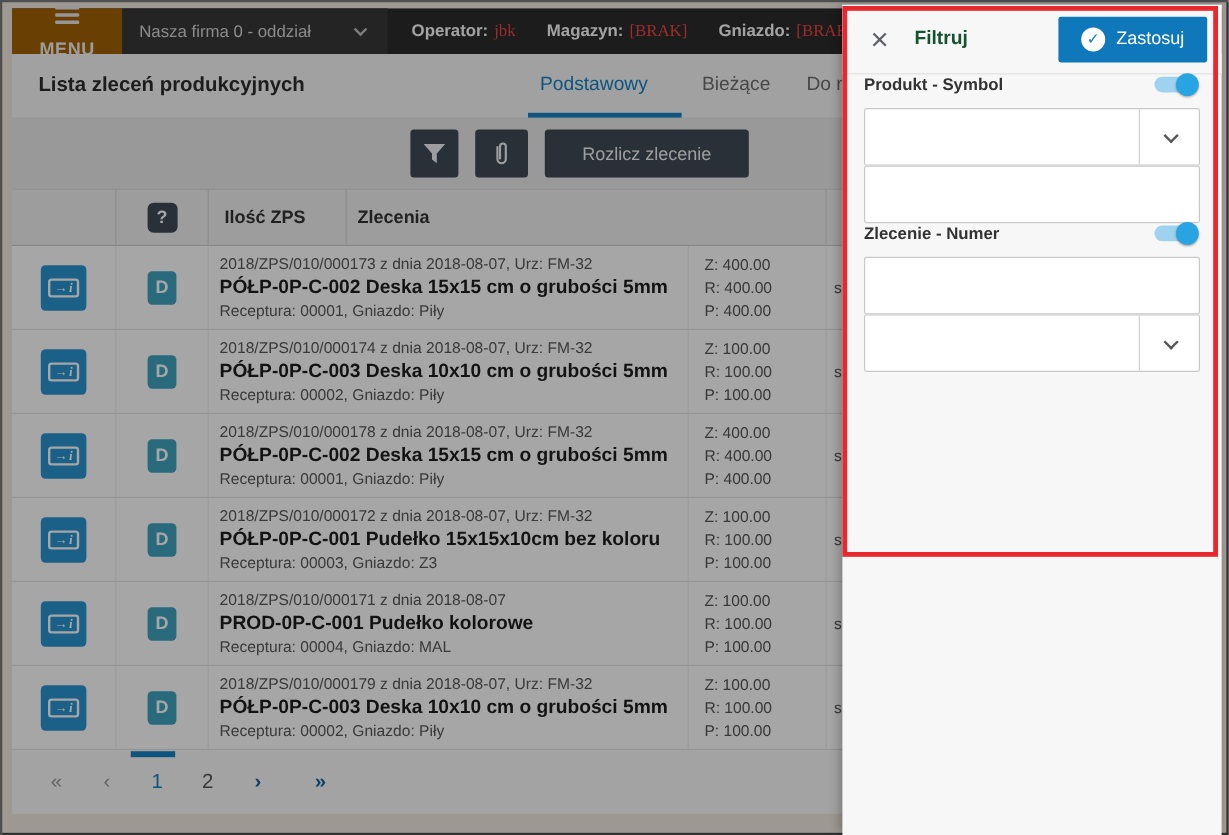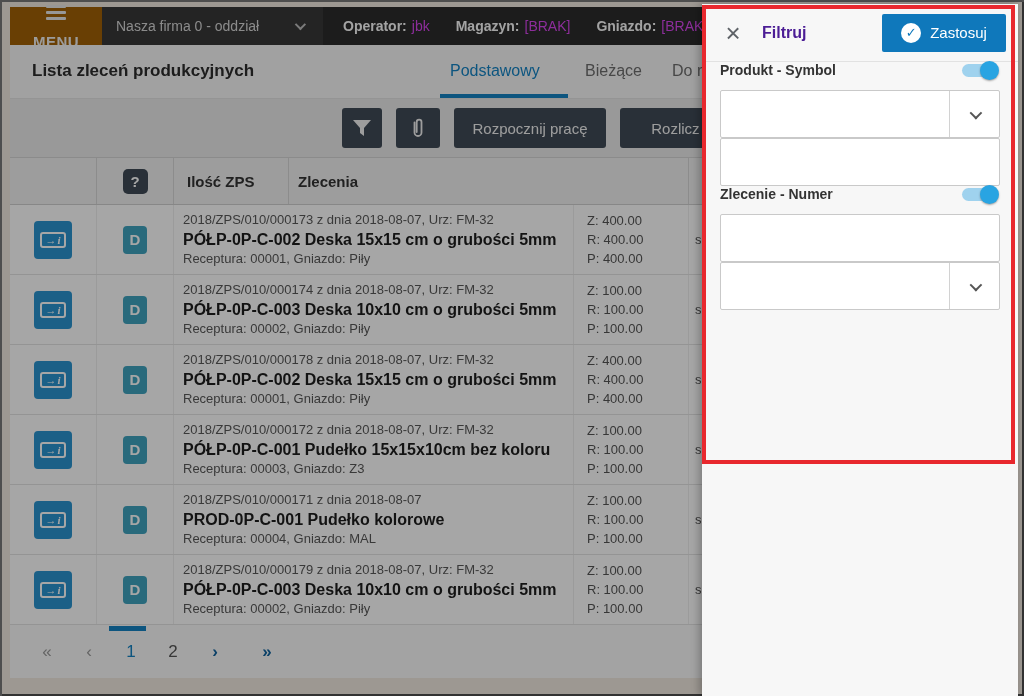--- a/index.html
+++ b/index.html
@@ -14,21 +14,21 @@
   .menu-btn { width:92px; background:#a16207; display:flex; align-items:center; justify-content:center; gap:10px; cursor:pointer;flex-direction:column; }
   .burger { width:20px; }
   .burger i { display:block; height:3px; background:#e8e8e8; margin:3px 0; border-radius:1px; }
   .menu-label { font-weight:bold; font-size:15px; letter-spacing:.5px; color:#f0f0f0; }
   .company-select { width:221px; background:#383838; display:flex; align-items:center; padding:0 14px; color:#d6d6d6; font-size:14px; cursor:pointer; }
   .company-select .txt { flex:1; }
   .chev { display:inline-block; width:8px; height:8px; border-right:2px solid currentColor; border-bottom:2px solid currentColor; transform:rotate(45deg) translateY(-2px); }
   .company-select .chev { color:#bdbdbd; margin-right:6px; }
   .session-info { flex:1; display:flex; align-items:center; gap:26px; padding-left:20px; font-size:14px; }
   .session-info .pair b { color:#fafafa; font-weight:bold; }
-  .session-info .pair span { color:#d946ef; margin-left:5px; }
+  .session-info .pair span { color:#ef4444; margin-left:5px;font-family:Liberation Serif, serif; }
 
   .titlebar { position:relative; height:54px; background:#f8f8f8; border-bottom:1px solid #e4e4e4; }
   .page-title { position:absolute; left:22px; top:16px; font-size:17px; font-weight:bold; color:#2d2d2d; }
   .tab { position:absolute; top:17px; font-size:16px; font-weight:normal; color:#6d6d6d; cursor:pointer; }
   .tab.active { color:#1483c4; }
   .tab-underline { position:absolute; left:430px; bottom:0; width:128px; height:4px; background:#1483c4; }
 
   .toolbar { position:relative; height:58px; background:#ebebeb; }
   .toolbar-btns { position:absolute; left:332px; top:9px; display:flex; gap:14px; }
   .tbtn { height:40px; background:#3f4a56; border:none; border-radius:3px; color:#f2f2f2; font-size:15px; font-family:inherit; display:flex; align-items:center; justify-content:center; cursor:pointer; }
@@ -68,21 +68,21 @@
   .p-nav { color:#1265a0; font-weight:bold; }
   .page-indicator { position:absolute; left:99px; top:1px; width:37px; height:5px; background:#1483c4; }
 
   
   .scrim { position:absolute; left:0; top:0; width:1024px; height:696px; background:rgba(0,0,0,0.35); z-index:50; }
 
   
   .panel { position:absolute; left:700px; top:2px; width:316px; height:692px; background:#f7f7f7; z-index:60; box-shadow:-3px 0 8px rgba(0,0,0,.25); }
   .panel-head { height:58px; display:flex; align-items:center; padding:0 12px 0 16px; border-bottom:1px solid #e2e2e2; background:#f7f7f7; }
   .close-btn { width:30px; height:30px; background:none; border:none; font-size:26px; line-height:26px; color:#5f6368; cursor:pointer; font-family:inherit; }
-  .panel-title { font-size:16px; font-weight:bold; color:#4c1d95; margin-left:14px; }
+  .panel-title { font-size:16px; font-weight:bold; color:#14532d; margin-left:14px; }
   .apply-btn { margin-left:auto; width:124px; height:38px; background:#0f78bb; color:#fff; border:none; border-radius:2px; font-size:15px; font-family:inherit; display:flex; align-items:center; justify-content:center; gap:9px; cursor:pointer; }
   .check-circle { width:20px; height:20px; background:#fff; border-radius:50%; color:#0f78bb; font-size:13px; font-weight:bold; display:flex; align-items:center; justify-content:center; }
   .panel-body { padding:0 18px; }
   .f-labelrow { display:flex; align-items:center; justify-content:space-between; margin-bottom:12px; }
   .f-label { font-size:14px; font-weight:bold; color:#333; }
   .switch { position:relative; width:34px; height:13px; background:#9fd2ee; border-radius:7px; margin-right:4px; cursor:pointer; }
   .switch .knob { position:absolute; right:-3px; top:-3px; width:19px; height:19px; border-radius:50%; background:#29a4e2; box-shadow:0 1px 2px rgba(0,0,0,.35); }
   .f-input { width:100%; height:48px; border:1px solid #c9c9c9; border-radius:2px; background:#fff; font-size:15px; font-family:inherit; padding:0 10px; color:#333; }
   .f-combo { display:flex; height:48px; border:1px solid #c9c9c9; border-radius:2px; background:#fff; }
   .f-combo input { flex:1; border:none; background:none; font-size:15px; font-family:inherit; padding:0 10px; color:#333; outline:none; }
@@ -138,21 +138,20 @@
               </svg>
           </span>
         </button>
         <button class="tbtn icon44">
           <span>
             <svg width="16" height="22" viewBox="0 0 16 22" fill="none" stroke="#f2f2f2" stroke-width="1.8" stroke-linecap="round">
                 <path d="M4.5 5.5 v10 a3.5 3.5 0 0 0 7 0 V5 a2.4 2.4 0 0 0 -4.8 0 v10"></path>
               </svg>
           </span>
         </button>
-        <button class="tbtn wide1">Rozpocznij pracę</button>
         <button class="tbtn wide2">Rozlicz zlecenie</button>
       </div>
     </div>
 
     <div class="grid">
       <div class="gridhead">
         <div class="cell c-action"></div>
         <div class="cell c-type">
           <span class="help-badge">?</span>
         </div>

